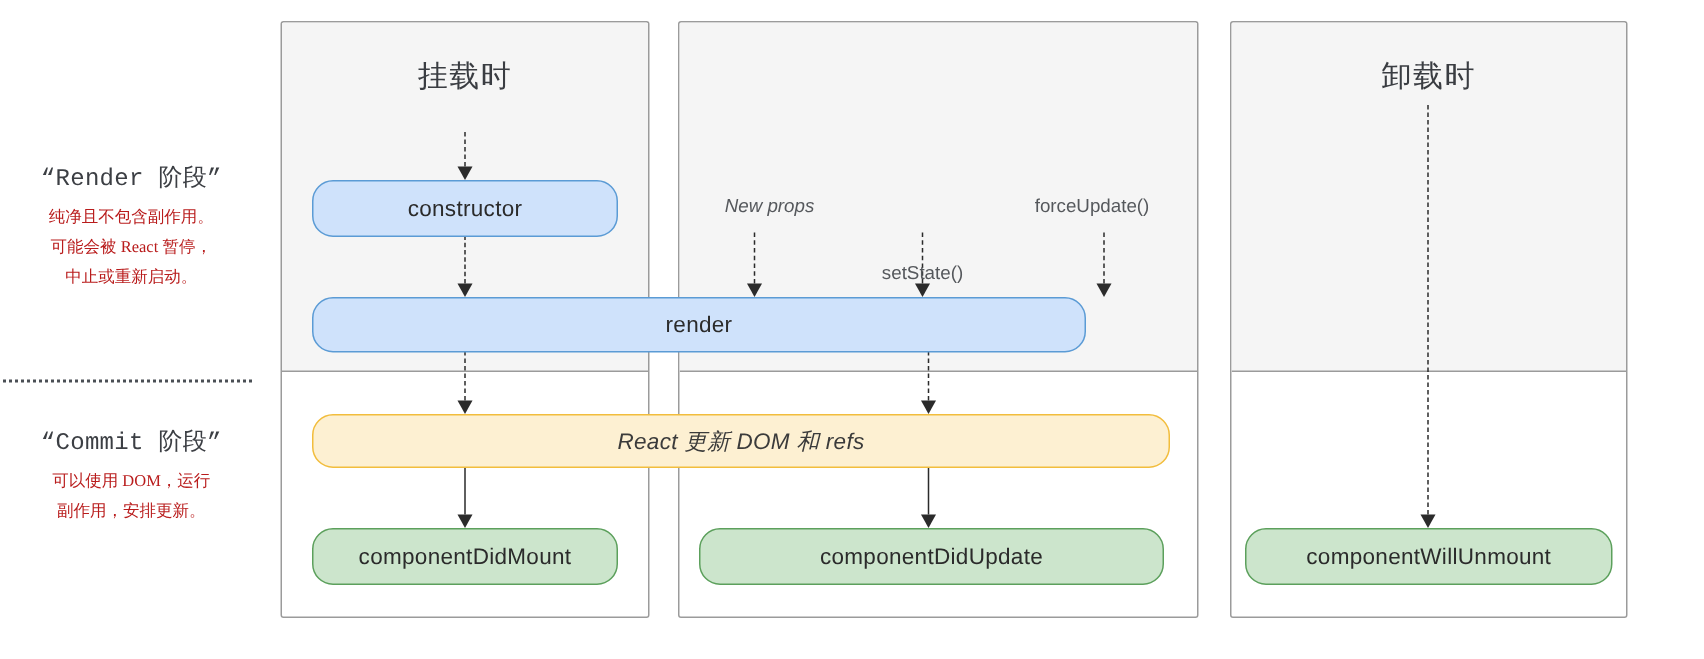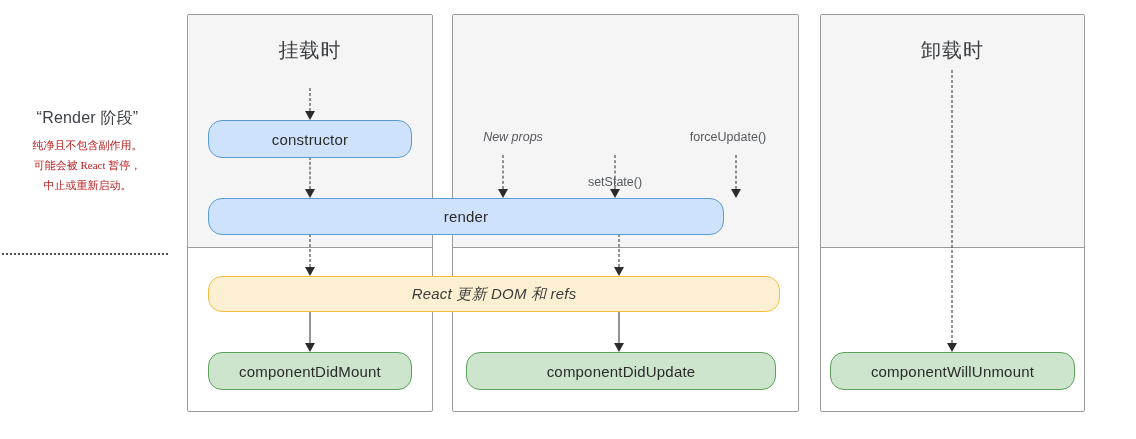--- a/index.html
+++ b/index.html
@@ -24,20 +24,21 @@
   .phase-label {
     position: absolute;
     text-align: center;
     color: #57606a;
   }
   .phase-title {
     font-size: 16px;
     color: #3c3f44;
     letter-spacing: .2px;
     white-space: nowrap;
+    font-family: Liberation Mono, monospace;
   }
   .phase-desc {
     font-size: 11px;
     line-height: 20px;
     color: #b91c1c;
     font-family: Liberation Serif, serif;
   }
   .phase-desc span { display: block; white-space: nowrap; }
 
   .phase-divider {
@@ -149,20 +150,27 @@
     <div class="phase-title">“Render 阶段”</div>
     <div class="phase-desc" style="margin-top:6px;">
       <span>纯净且不包含副作用。</span>
       <span>可能会被 React 暂停，</span>
       <span>中止或重新启动。</span>
     </div>
   </div>
 
   <div class="phase-divider"></div>
 
+  <div class="phase-label" style="left:0; top:284px; width:175px;">
+    <div class="phase-title">“Commit 阶段”</div>
+    <div class="phase-desc" style="margin-top:6px;">
+      <span>可以使用 DOM，运行</span>
+      <span>副作用，安排更新。</span>
+    </div>
+  </div>
 
   <div class="panel" style="left:187px; top:14px; width:246px; height:398px;">
     <div class="band-render"></div>
     <div class="panel-title">挂载时</div>
   </div>
 
   <div class="panel" style="left:452px; top:14px; width:347px; height:398px;">
     <div class="band-render"></div>
   </div>
 

